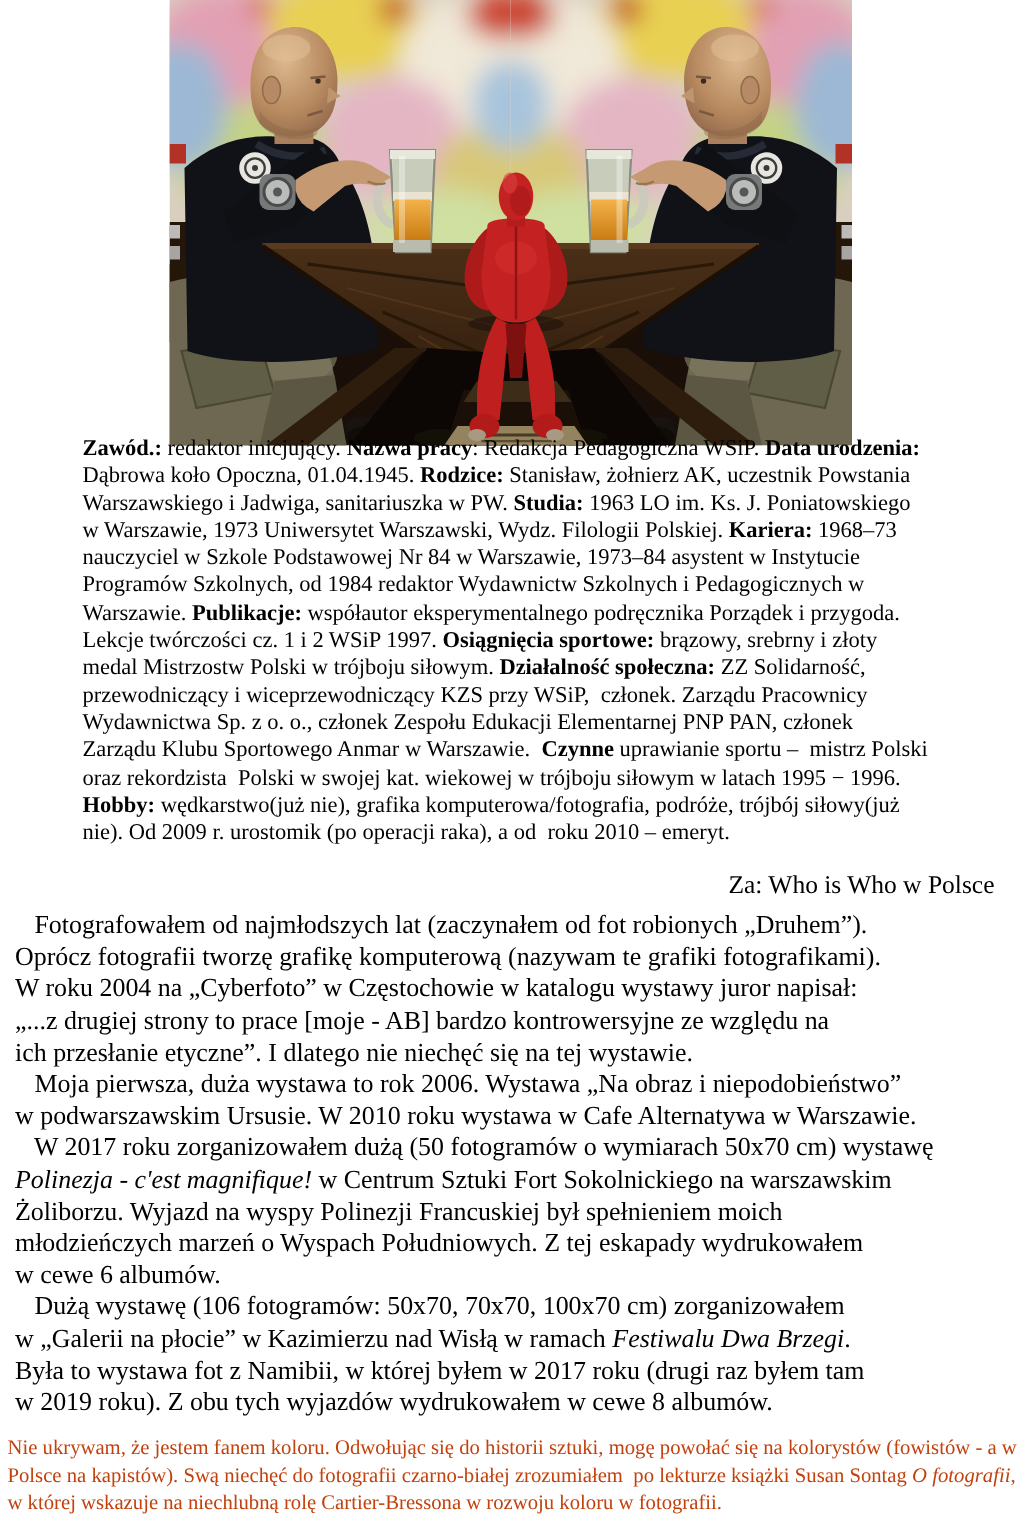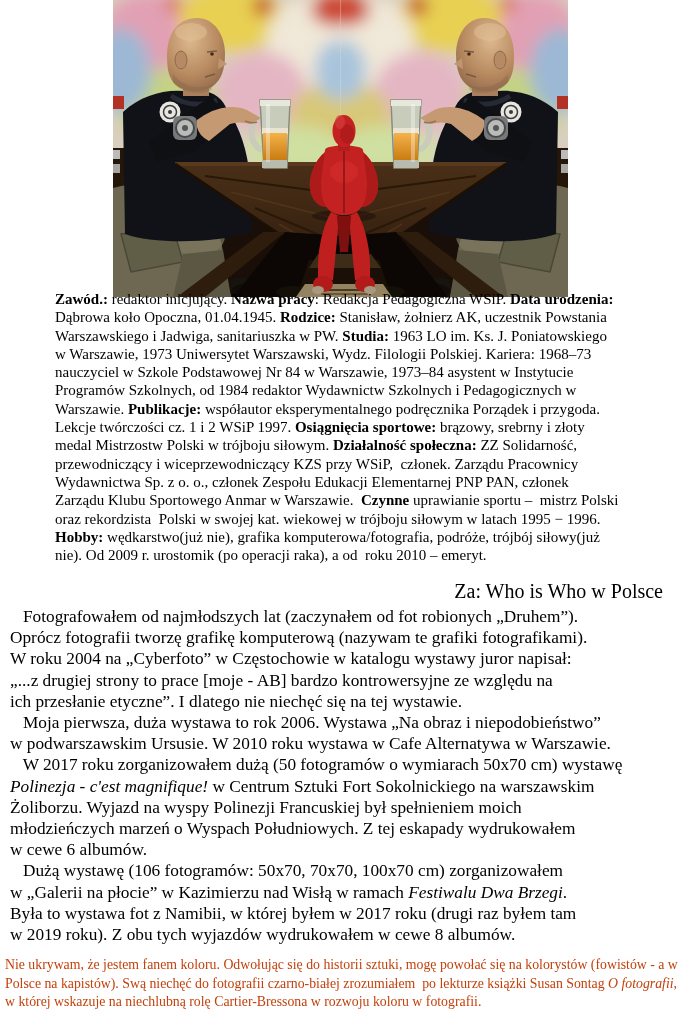--- a/index.html
+++ b/index.html
@@ -10,21 +10,21 @@
   .photo {
     position:absolute; left:113px; top:0; width:455px; height:297px;
   }
   .photo svg { display:block; width:455px; height:297px; }
   .bio {
     position:absolute; left:55px; top:290px; width:616px;
     font-size:15px; line-height:18.3px;
   }
   .source {
     position:absolute; left:55px; top:580px; width:608px;
-    font-size:20px; text-align:right;
+    font-size:17px; text-align:right;
   }
   .essay {
     position:absolute; left:10px; top:606px; width:672px;
     font-size:17.3px; line-height:21.2px;
   }
   .footer-note {
     position:absolute; left:5px; top:956px; width:678px;
     font-size:13.8px; line-height:18.6px; color:#c2410c;
   }
   .line { white-space:pre; }
@@ -186,21 +186,21 @@
       <ellipse cx="227" cy="122" rx="5" ry="7" fill="#d84040" opacity="0.6"></ellipse>
     </g>
   </g>
 </svg>
 </div>
 
 <div class="bio">
     <div class="line"><span style="font-weight: 700;">Zawód.:</span><span> redaktor inicjujący. </span><span style="font-weight: 700;">Nazwa pracy</span><span>: Redakcja Pedagogiczna WSiP. </span><span style="font-weight: 700;">Data urodzenia:</span></div>
     <div class="line"><span>Dąbrowa koło Opoczna, 01.04.1945. </span><span style="font-weight: 700;">Rodzice:</span><span> Stanisław, żołnierz AK, uczestnik Powstania</span></div>
     <div class="line"><span>Warszawskiego i Jadwiga, sanitariuszka w PW. </span><span style="font-weight: 700;">Studia:</span><span> 1963 LO im. Ks. J. Poniatowskiego</span></div>
-    <div class="line"><span>w Warszawie, 1973 Uniwersytet Warszawski, Wydz. Filologii Polskiej. </span><span style="font-weight: 400;">Kariera:</span><span> 1968–73</span></div>
+    <div class="line"><span>w Warszawie, 1973 Uniwersytet Warszawski, Wydz. Filologii Polskiej. </span><span style="font-weight: 700;">Kariera:</span><span> 1968–73</span></div>
     <div class="line"><span>nauczyciel w Szkole Podstawowej Nr 84 w Warszawie, 1973–84 asystent w Instytucie</span></div>
     <div class="line"><span>Programów Szkolnych, od 1984 redaktor Wydawnictw Szkolnych i Pedagogicznych w</span></div>
     <div class="line"><span>Warszawie. </span><span style="font-weight: 700;">Publikacje:</span><span> współautor eksperymentalnego podręcznika Porządek i przygoda.</span></div>
     <div class="line"><span>Lekcje twórczości cz. 1 i 2 WSiP 1997. </span><span style="font-weight: 700;">Osiągnięcia sportowe:</span><span> brązowy, srebrny i złoty</span></div>
     <div class="line"><span>medal Mistrzostw Polski w trójboju siłowym. </span><span style="font-weight: 700;">Działalność społeczna:</span><span> ZZ Solidarność,</span></div>
     <div class="line"><span>przewodniczący i wiceprzewodniczący KZS przy WSiP,  członek. Zarządu Pracownicy</span></div>
     <div class="line"><span>Wydawnictwa Sp. z o. o., członek Zespołu Edukacji Elementarnej PNP PAN, członek</span></div>
     <div class="line"><span>Zarządu Klubu Sportowego Anmar w Warszawie.  </span><span style="font-weight: 700;">Czynne</span><span> uprawianie sportu –  mistrz Polski</span></div>
     <div class="line"><span>oraz rekordzista  Polski w swojej kat. wiekowej w trójboju siłowym w latach 1995 − 1996.</span></div>
     <div class="line"><span style="font-weight: 700;">Hobby:</span><span> wędkarstwo(już nie), grafika komputerowa/fotografia, podróże, trójbój siłowy(już</span></div>

